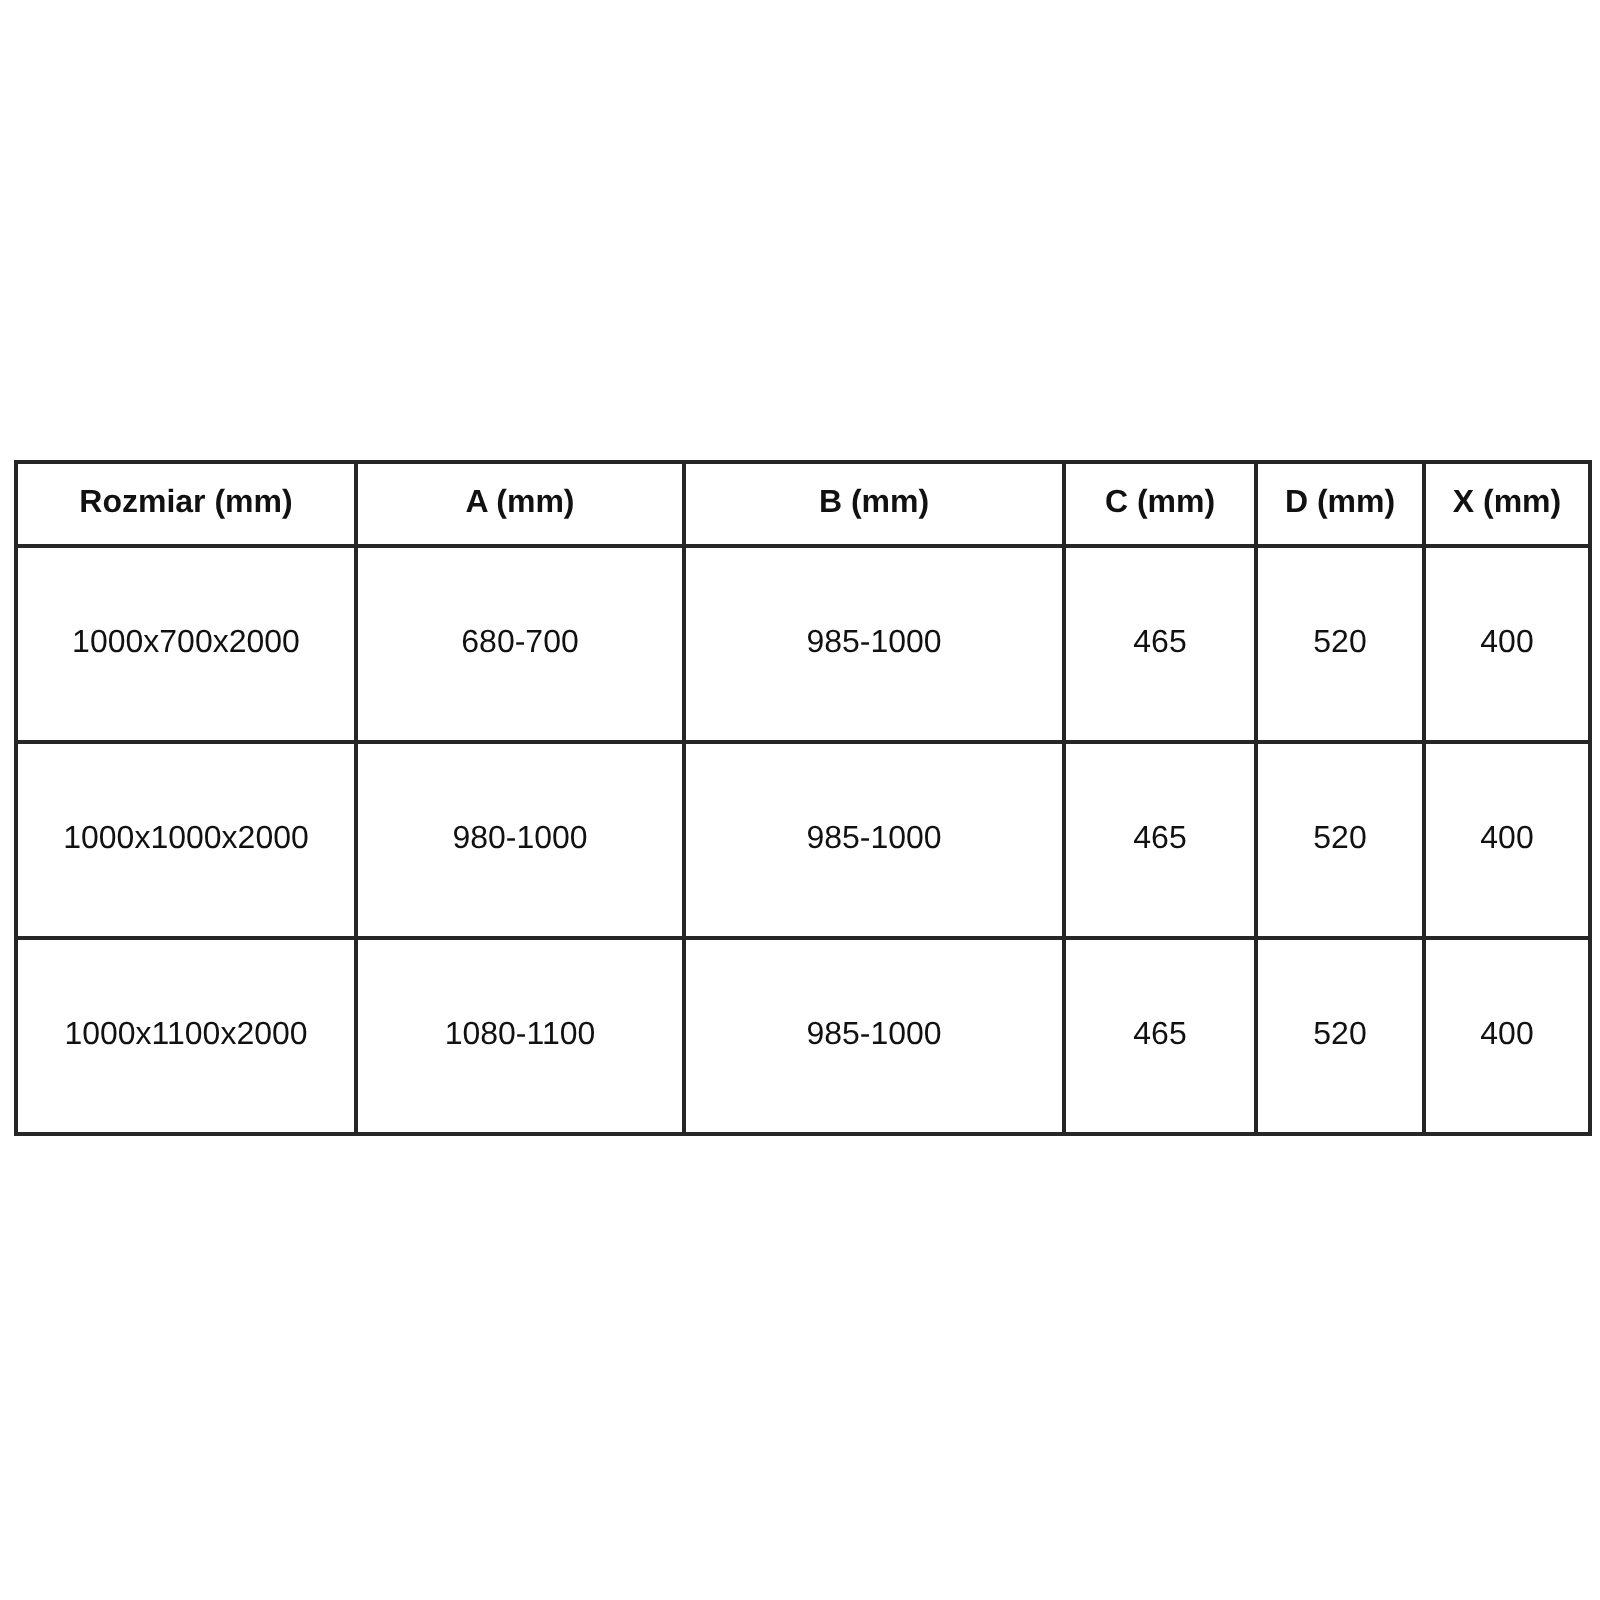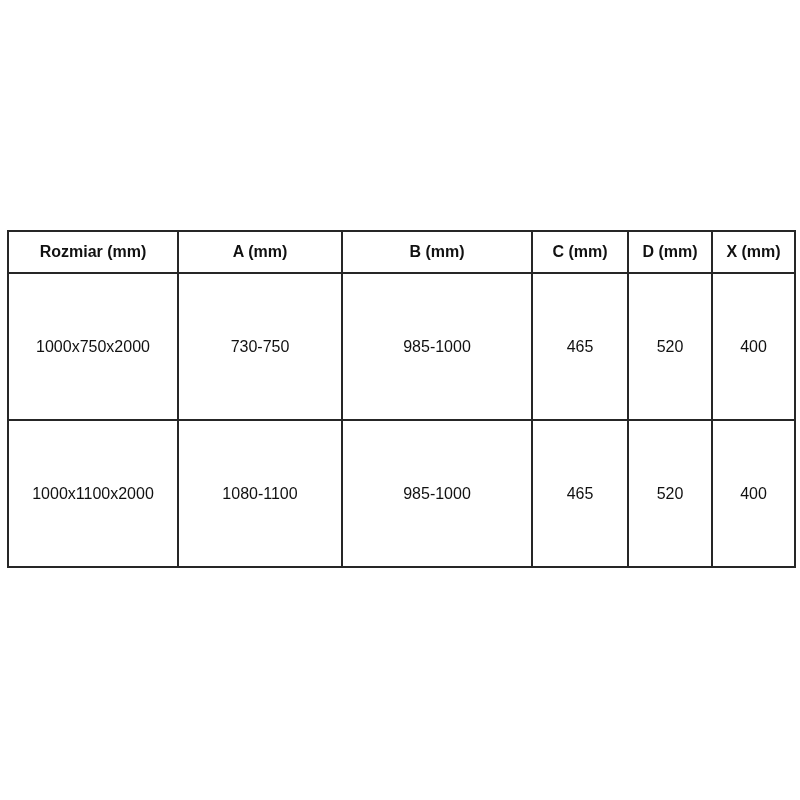--- a/index.html
+++ b/index.html
@@ -66,22 +66,30 @@
           <th>Rozmiar (mm)</th>
           <th>A (mm)</th>
           <th>B (mm)</th>
           <th>C (mm)</th>
           <th>D (mm)</th>
           <th>X (mm)</th>
         </tr>
     </thead>
     <tbody id="table-body">
         <tr>
-          <td>1000x750x2000</td>
-          <td>730-750</td>
+          <td>1000x700x2000</td>
+          <td>680-700</td>
+          <td>985-1000</td>
+          <td>465</td>
+          <td>520</td>
+          <td>400</td>
+        </tr>
+        <tr>
+          <td>1000x1000x2000</td>
+          <td>980-1000</td>
           <td>985-1000</td>
           <td>465</td>
           <td>520</td>
           <td>400</td>
         </tr>
         <tr>
           <td>1000x1100x2000</td>
           <td>1080-1100</td>
           <td>985-1000</td>
           <td>465</td>

